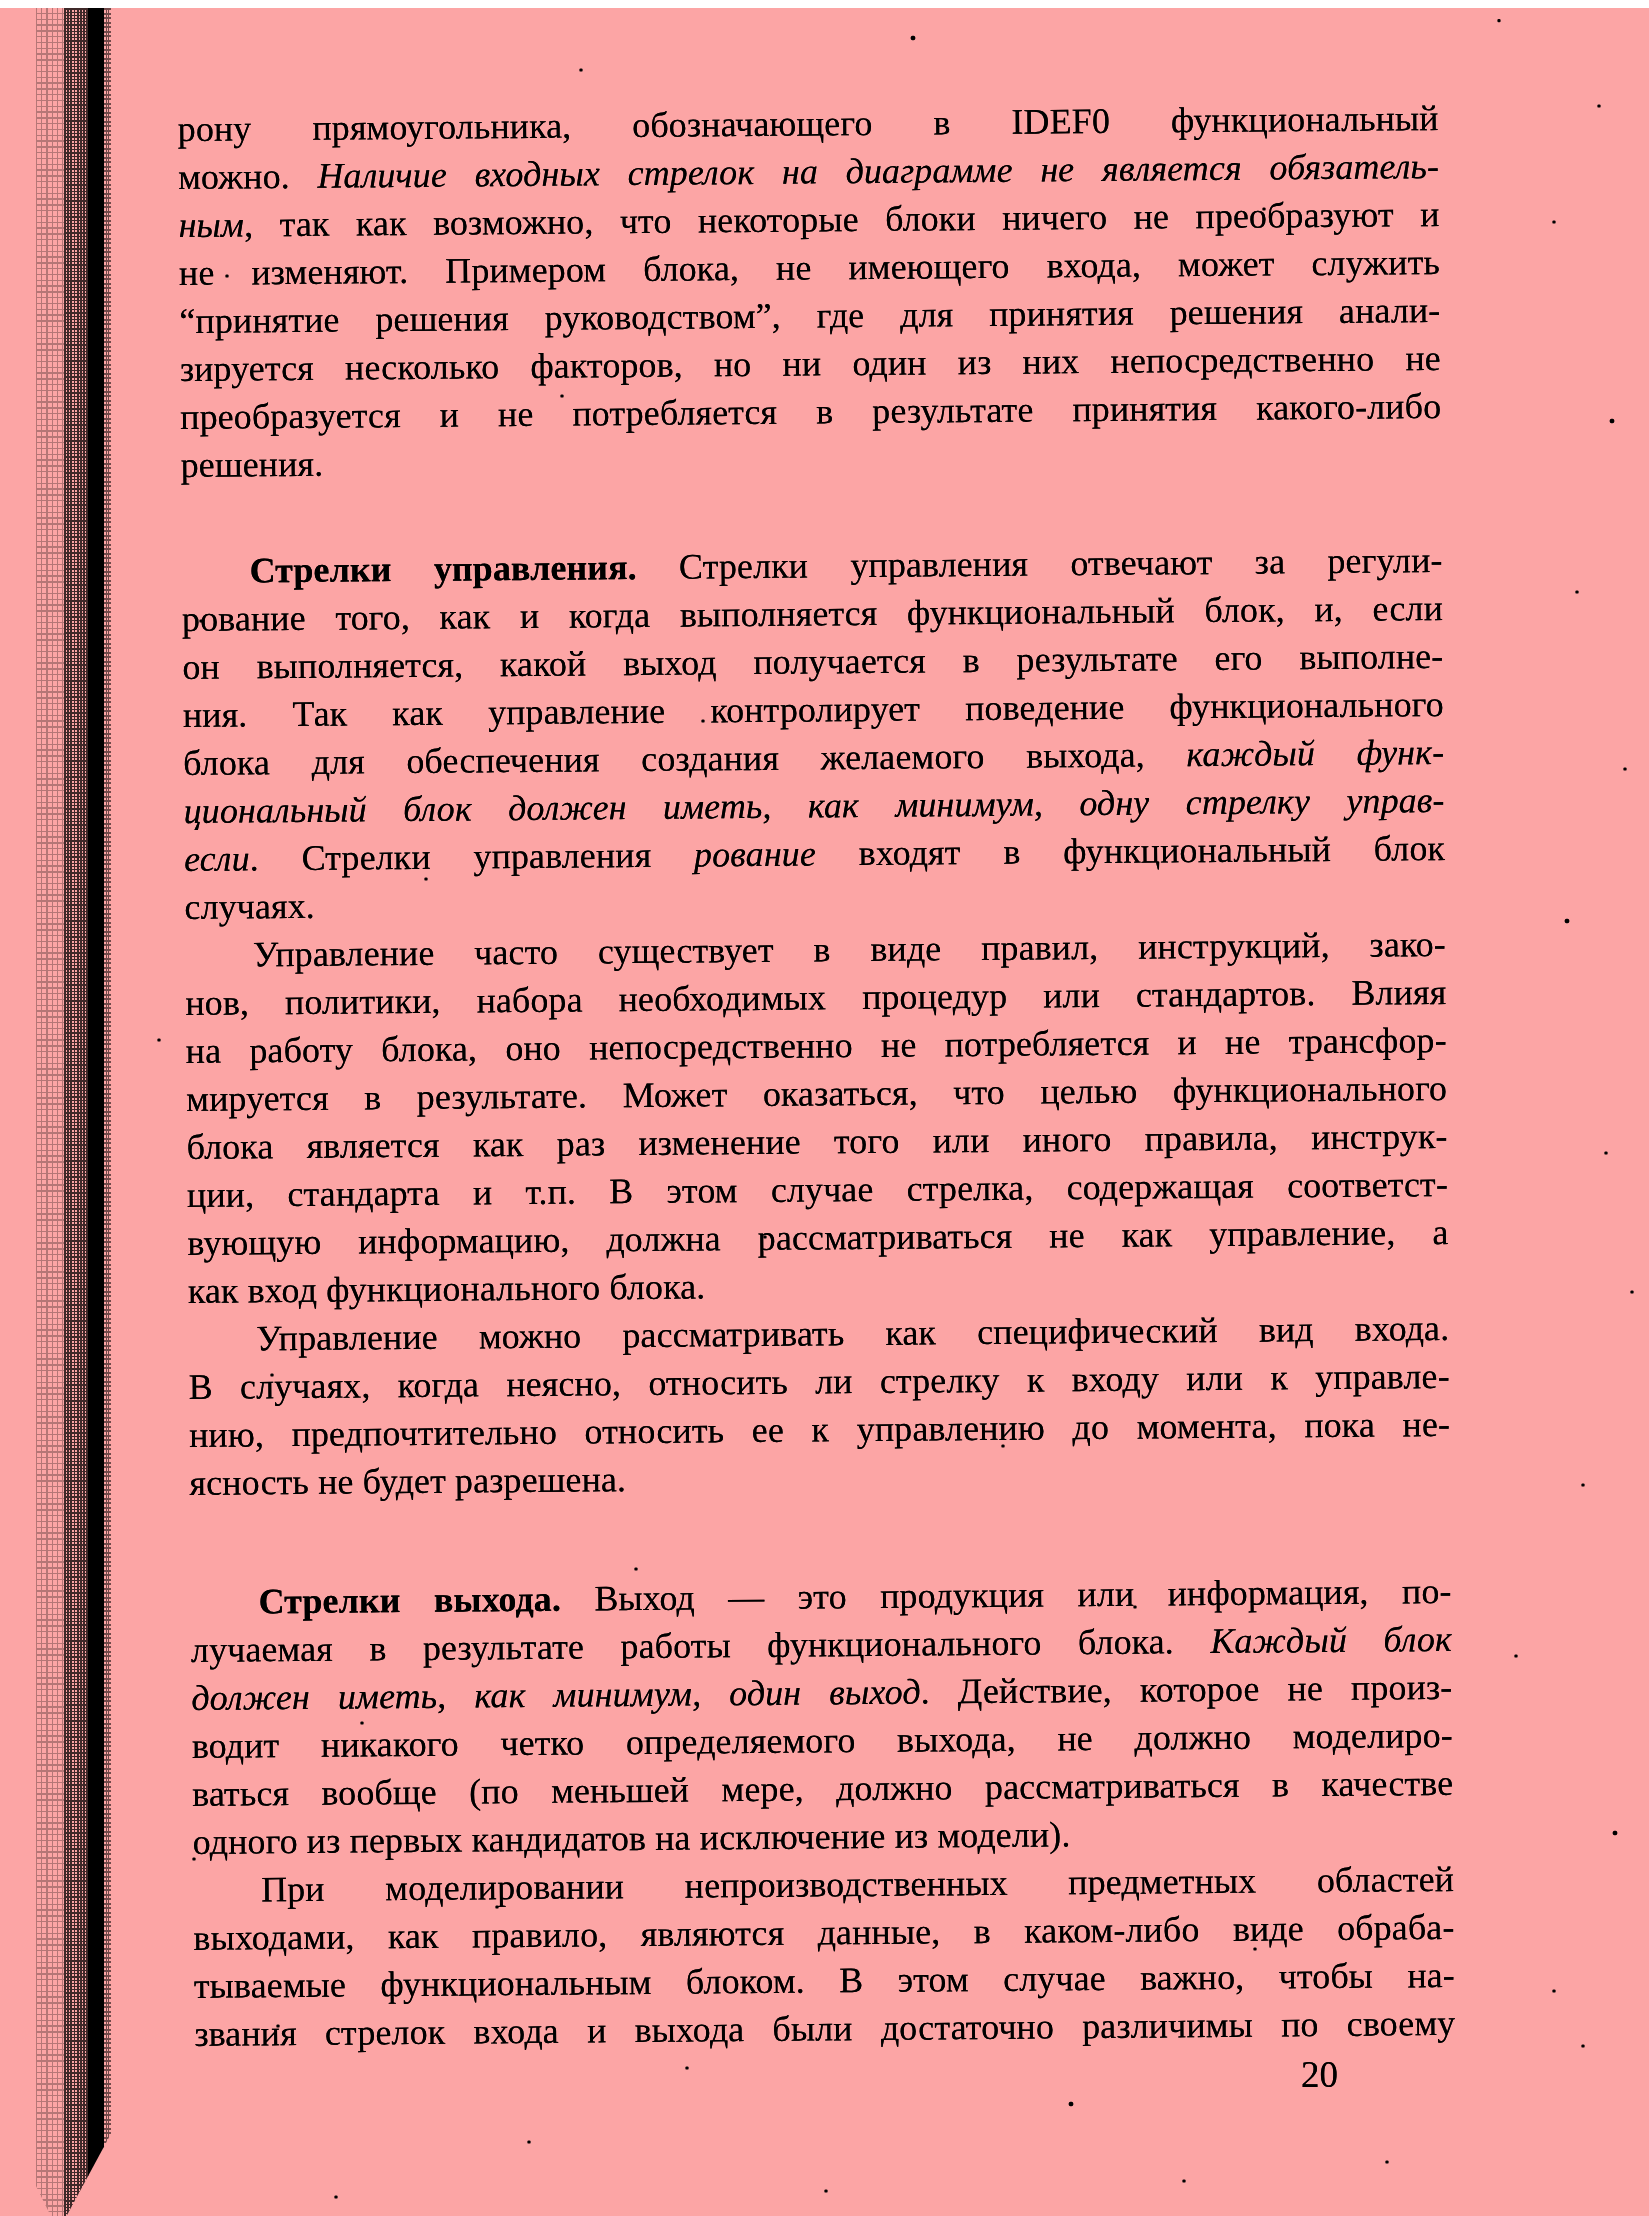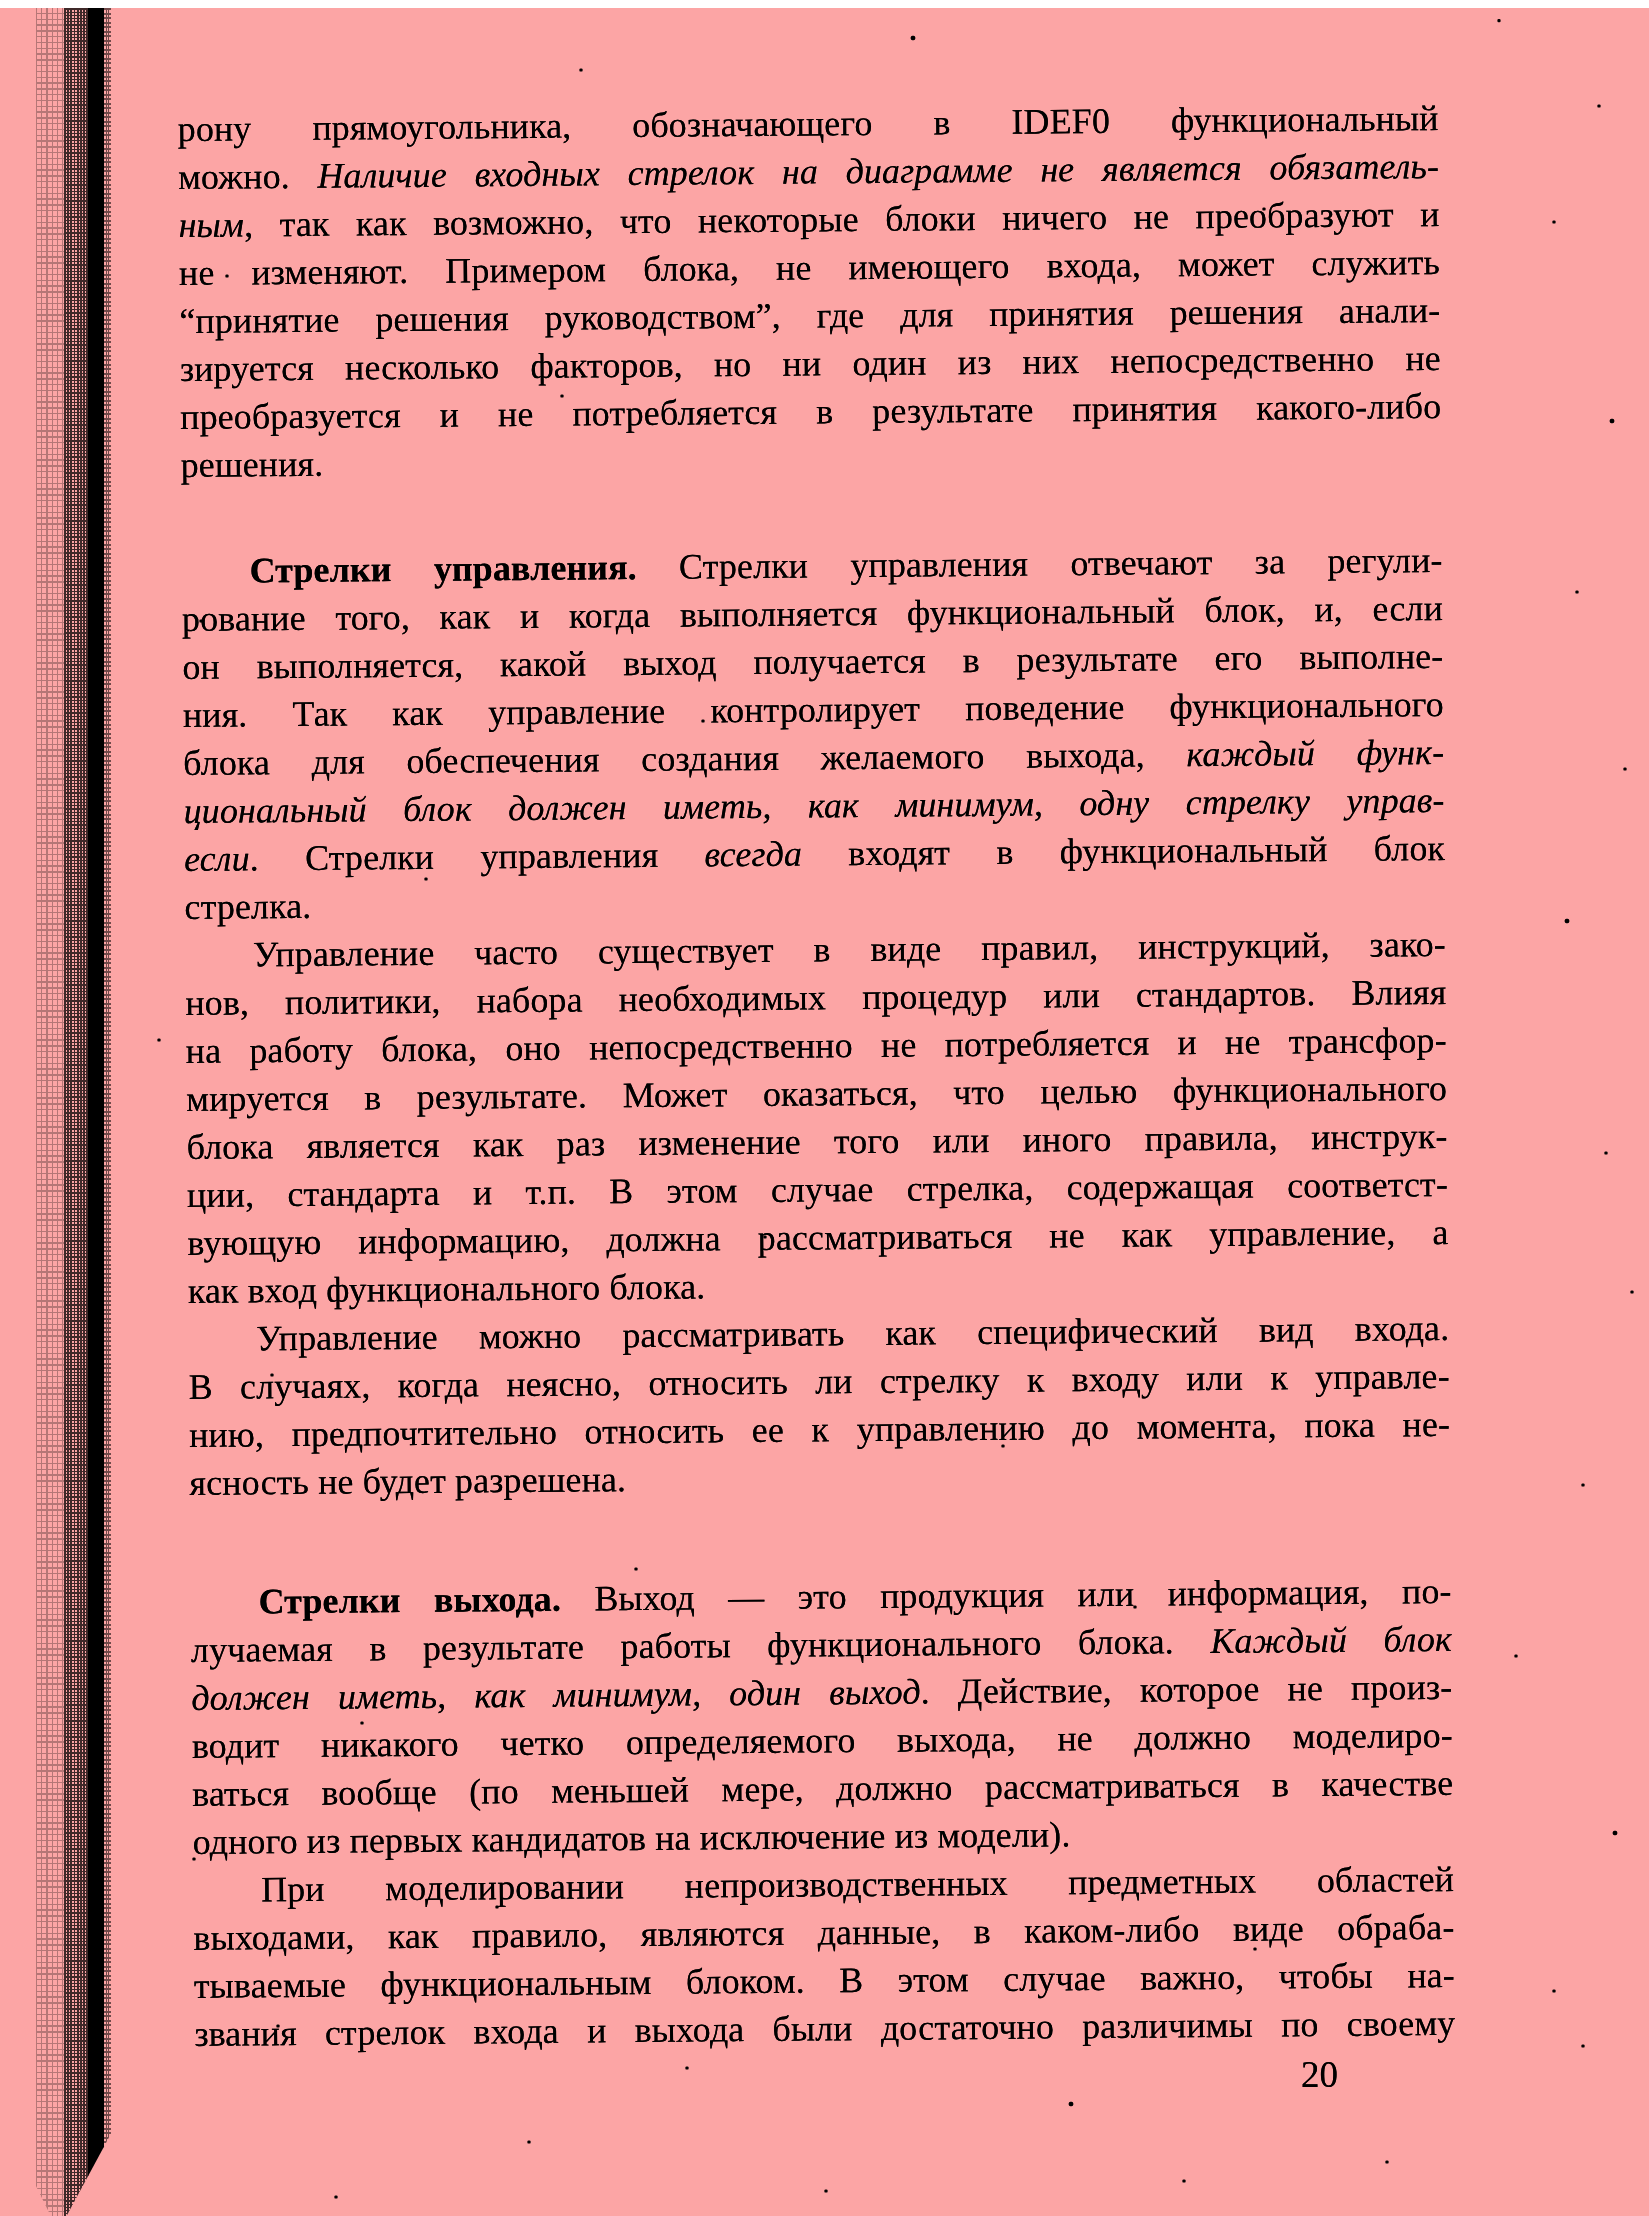--- a/index.html
+++ b/index.html
@@ -130,22 +130,22 @@
         <div class="line"><span class="s-n">преобразуется и не потребляется в результате принятия какого-либо</span></div>
         <div class="line last"><span class="s-n">решения.</span></div>
       </div>
       <div class="para" style="margin-top: 58px;">
         <div class="line indent"><span class="s-b">Стрелки управления.</span><span class="s-n"> Стрелки управления отвечают за регули-</span></div>
         <div class="line"><span class="s-n">рование того, как и когда выполняется функциональный блок, и, если</span></div>
         <div class="line"><span class="s-n">он выполняется, какой выход получается в результате его выполне-</span></div>
         <div class="line"><span class="s-n">ния. Так как управление контролирует поведение функционального</span></div>
         <div class="line"><span class="s-n">блока для обеспечения создания желаемого выхода, </span><span class="s-i">каждый функ-</span></div>
         <div class="line"><span class="s-i">циональный блок должен иметь, как минимум, одну стрелку управ-</span></div>
-        <div class="line"><span class="s-i">если</span><span class="s-n">. Стрелки управления </span><span class="s-i">всегда</span><span class="s-n"> входят в функциональный блок</span></div>
-        <div class="line last"><span class="s-n">стрелка.</span></div>
+        <div class="line"><span class="s-i">если</span><span class="s-n">. Стрелки управления </span><span class="s-i">рование</span><span class="s-n"> входят в функциональный блок</span></div>
+        <div class="line last"><span class="s-n">случаях.</span></div>
       </div>
       <div class="para">
         <div class="line indent"><span class="s-n">Управление часто существует в виде правил, инструкций, зако-</span></div>
         <div class="line"><span class="s-n">нов, политики, набора необходимых процедур или стандартов. Влияя</span></div>
         <div class="line"><span class="s-n">на работу блока, оно непосредственно не потребляется и не трансфор-</span></div>
         <div class="line"><span class="s-n">мируется в результате. Может оказаться, что целью функционального</span></div>
         <div class="line"><span class="s-n">блока является как раз изменение того или иного правила, инструк-</span></div>
         <div class="line"><span class="s-n">ции, стандарта и т.п. В этом случае стрелка, содержащая соответст-</span></div>
         <div class="line"><span class="s-n">вующую информацию, должна рассматриваться не как управление, а</span></div>
         <div class="line last"><span class="s-n">как вход функционального блока.</span></div>

